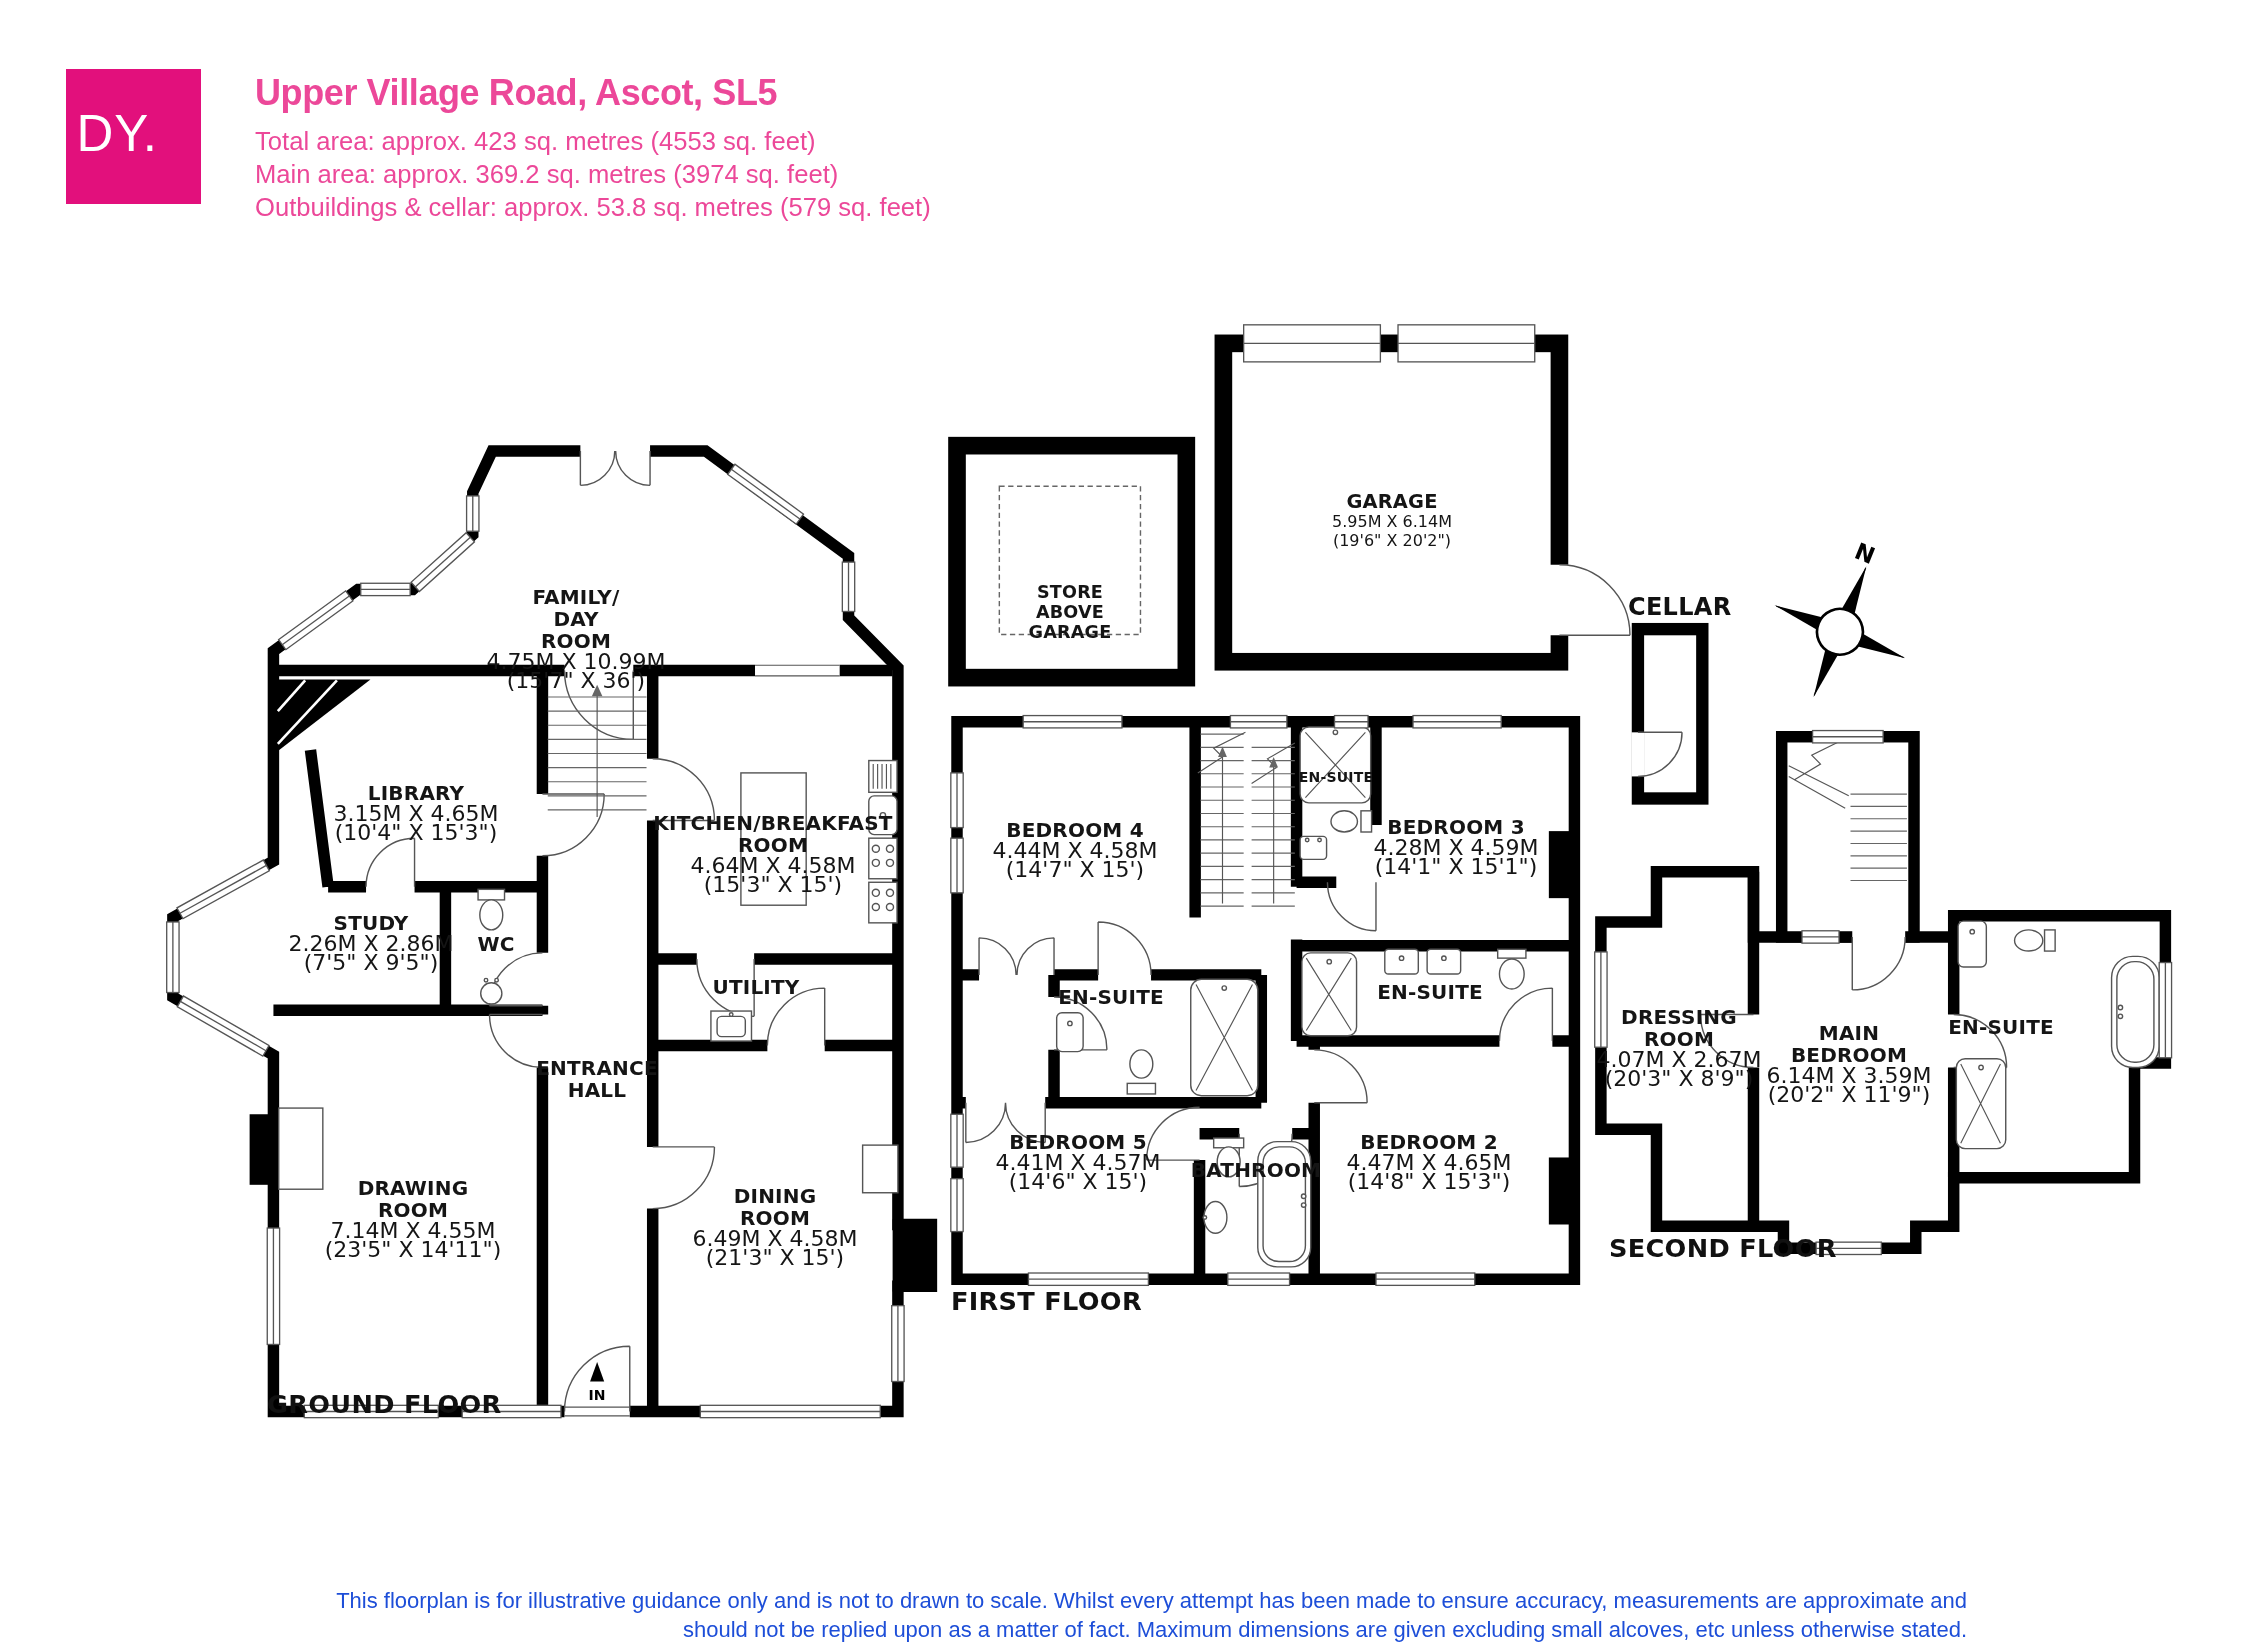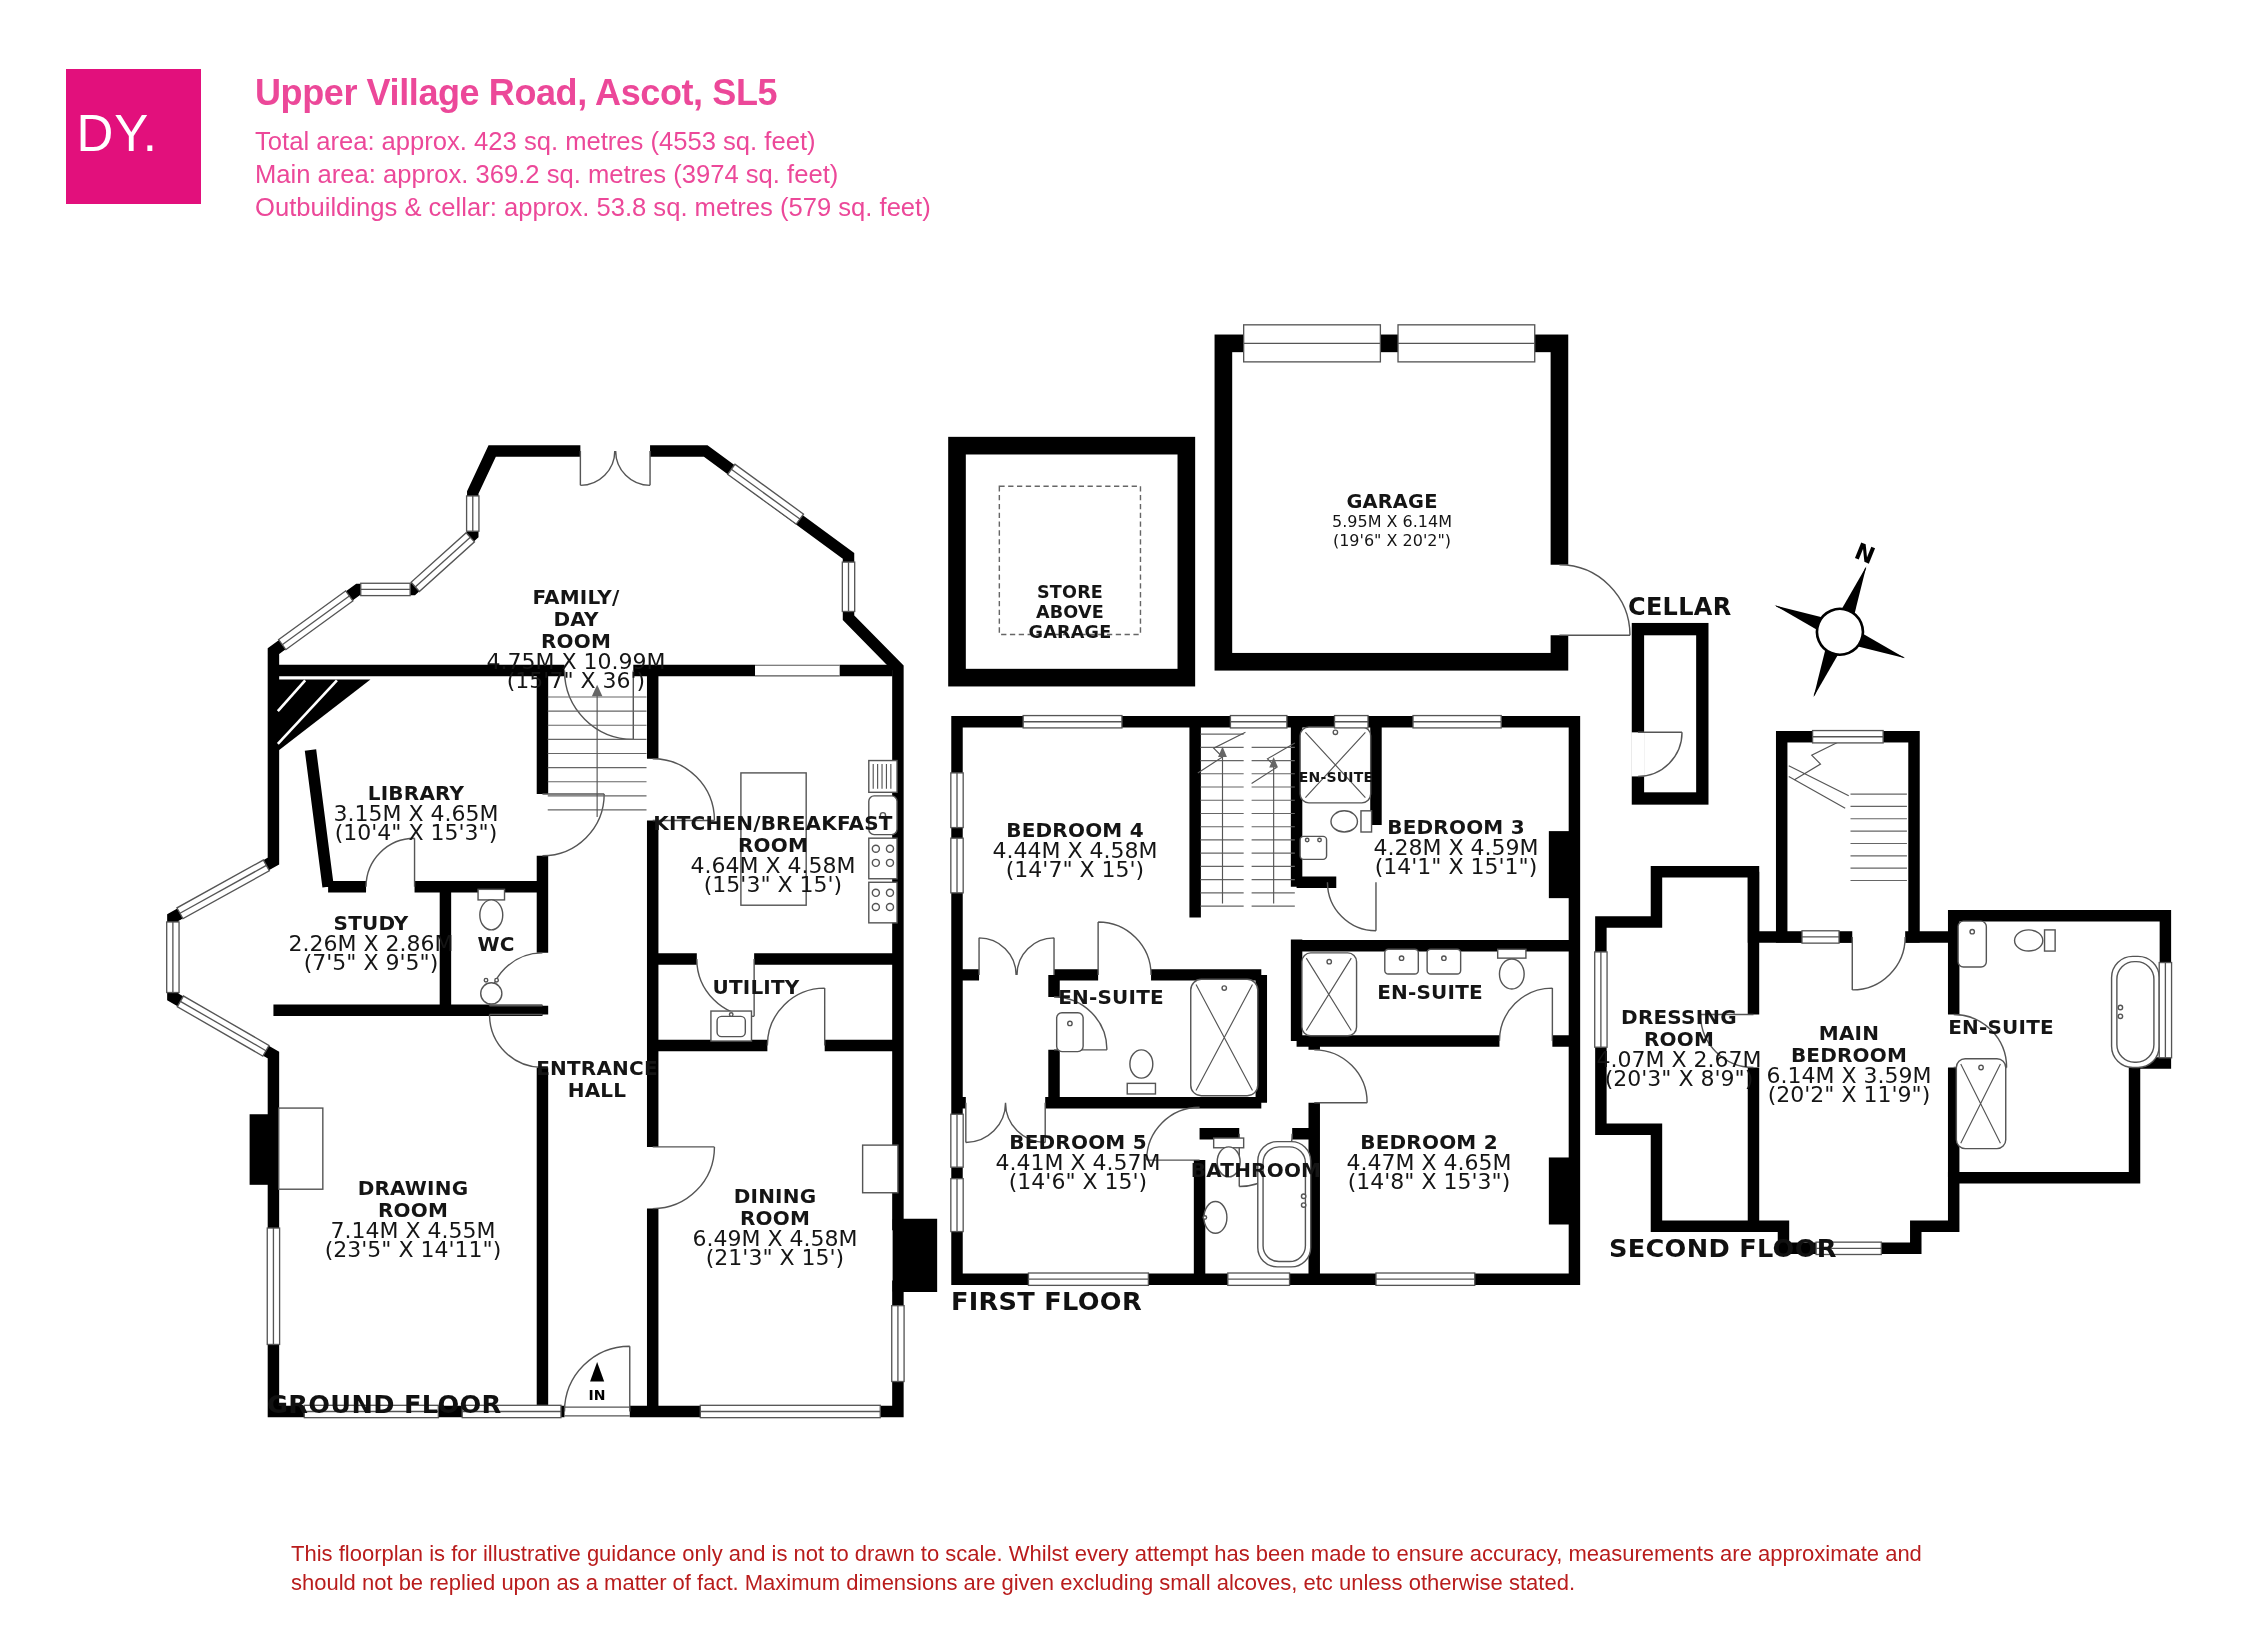--- a/index.html
+++ b/index.html
@@ -24,22 +24,22 @@
   .dash{fill:none;stroke:#666;stroke-width:1.6;stroke-dasharray:6 4;}
   .blk{fill:#000;}
   .hatch{stroke:#fff;stroke-width:3;}
   .lbl{position:absolute;transform:translateX(-50%);text-align:center;color:#151515;}
   .nm{font-weight:700;font-size:20px;line-height:22px;white-space:pre-line;letter-spacing:0.2px;}
   .dm,.df{font-size:22px;line-height:19.4px;white-space:nowrap;}
   .sm .nm{font-size:14px;line-height:16px;}
   .gar .dm,.gar .df{font-size:16px;line-height:18.5px;}
   .floor{position:absolute;font:700 25.6px "DejaVu Sans",sans-serif;color:#111;letter-spacing:0.3px;white-space:nowrap;}
   .inlbl{position:absolute;transform:translateX(-50%);font:700 14px "DejaVu Sans",sans-serif;color:#000;}
-  .disclaimer{position:absolute;left:50%;transform:translateX(-50%);top:1539px;width:1676px;text-align:left;
-        font:400 22px "Liberation Sans",sans-serif;line-height:29px;color:#b91c1c;}
+  .disclaimer{position:absolute;left:50%;transform:translateX(-50%);top:1586px;width:1676px;text-align:right;
+        font:400 22px "Liberation Sans",sans-serif;line-height:29px;color:#1d4ed8;}
   .ctext{font:700 26px "DejaVu Sans",sans-serif;fill:#000;}
 </style>
 </head>
 <body>
 
 <div class="page">
 
   <div class="logo" style="background: rgb(226, 16, 124);">
     <span>DY.</span>
   </div>

